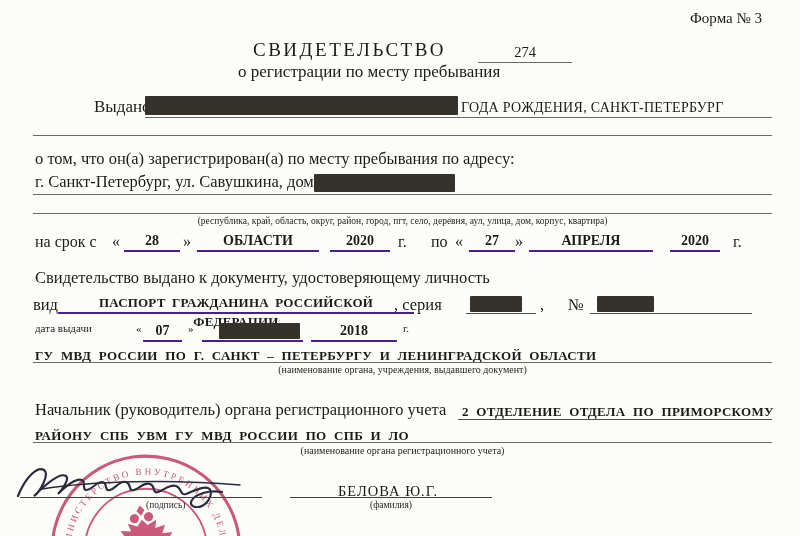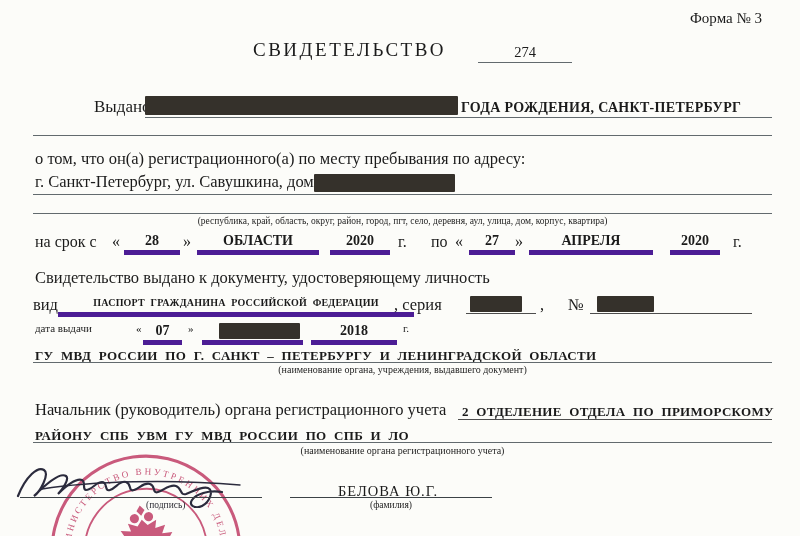--- a/index.html
+++ b/index.html
@@ -7,31 +7,31 @@
         font-family:"Liberation Serif","DejaVu Serif",serif;color:#1b1b1b;}
   .abs{position:absolute;white-space:nowrap;}
   .rule{position:absolute;height:1px;background:#626a6e;}
   .rule.dark{background:#4d4d4d;}
   .cap{position:absolute;font-size:9.5px;color:#242424;white-space:nowrap;}
   .cap.center{left:33px;width:739px;text-align:center;}
   .redact{position:absolute;background:#35312b;border-radius:1px;}
   .lbl{font-size:16.5px;}
   .big{font-size:17px;}
   .caps{font-size:13px;font-weight:bold;letter-spacing:.3px;word-spacing:4px;}
-  .ucell{position:absolute;border-bottom:5px solid #4c1d95;height:19px;line-height:19px;
+  .ucell{position:absolute;border-bottom:2px solid #4c1d95;height:19px;line-height:19px;
          text-align:center;font-weight:bold;font-size:14px;}
   .q{font-size:15px;}
   #forma{right:38px;top:10px;font-size:15px;}
   #title{left:253px;top:39px;font-size:19px;letter-spacing:2.5px;}
   #num{left:478px;top:44px;width:94px;text-align:center;font-size:14.5px;}
   #num-line{left:478px;top:62px;width:94px;}
   #subtitle{left:238px;top:62px;font-size:17px;}
   #issued-label{left:88px;top:97px;margin-left:6px;}
   #redact1{left:145px;top:96px;width:313px;height:19px;}
-  #issued-value{left:461px;top:100px;font-size:14px;font-weight:bold;letter-spacing:.3px;}
+  #issued-value{left:461px;top:100px;font-size:14px;font-weight:normal;letter-spacing:.3px;}
   #uline1{left:145px;top:117px;width:627px;}
   #uline2{left:33px;top:135px;width:739px;}
   #cap-fio{top:138px;}
   #stmt{left:35px;top:149px;}
   #addr{left:35px;top:172px;}
   #redact2{left:314px;top:174px;width:141px;height:18px;}
   #uline3{left:33px;top:194px;width:739px;}
   #uline4{left:33px;top:213px;width:739px;}
   #cap-addr{top:216px;}
   .prow{top:233px;font-size:16px;}
@@ -39,21 +39,21 @@
   #p-day1{left:124px;top:231px;width:56px;}
   #p-mon1{left:197px;top:231px;width:122px;}
   #p-yr1{left:330px;top:231px;width:60px;}
   #p-g1{left:398px;} #p-to{left:431px;} #p-q2{left:455px;} #p-rq2{left:515px;}
   #p-day2{left:469px;top:231px;width:46px;}
   #p-mon2{left:529px;top:231px;width:124px;}
   #p-yr2{left:670px;top:231px;width:50px;}
   #p-g2{left:733px;}
   #doc-intro{left:35px;top:268px;}
   #vid-label{left:33px;top:295px;}
-  #vid-cell{left:58px;top:293px;width:356px;font-size:10px;letter-spacing:.2px;word-spacing:3px;}
+  #vid-cell{left:58px;top:293px;width:356px;font-size:13px;letter-spacing:.2px;word-spacing:3px;}
   #seriya{left:394px;top:295px;}
   #redact3{left:470px;top:296px;width:52px;height:16px;}
   #us1{left:466px;top:313px;width:70px;}
   #comma{left:540px;top:295px;}
   #no-label{left:568px;top:295px;}
   #redact4{left:597px;top:296px;width:57px;height:16px;}
   #us2{left:590px;top:313px;width:162px;}
   .drow{top:322px;font-size:11px;}
   #d-label{left:35px;} #d-q{left:136px;} #d-rq{left:188px;}
   #d-day{left:143px;top:321px;width:39px;}
@@ -82,28 +82,29 @@
 </head>
 <body>
 
 <div class="page">
 
   <div class="abs" id="forma">Форма № 3</div>
 
   <div class="abs" id="title">СВИДЕТЕЛЬСТВО</div>
   <div class="abs" id="num">274</div>
   <div class="rule" id="num-line"></div>
+  <div class="abs" id="subtitle">о регистрации по месту пребывания</div>
 
   <div class="abs big" id="issued-label">Выдано</div>
   <div class="redact" id="redact1"></div>
   <div class="abs" id="issued-value">ГОДА РОЖДЕНИЯ, САНКТ-ПЕТЕРБУРГ</div>
   <div class="rule" id="uline1"></div>
   <div class="rule" id="uline2"></div>
 
-  <div class="abs lbl" id="stmt">о том, что он(а) регистрационного(а) по месту пребывания по адресу:</div>
+  <div class="abs lbl" id="stmt">о том, что он(а) зарегистрирован(а) по месту пребывания по адресу:</div>
 
   <div class="abs lbl" id="addr">г. Санкт-Петербург, ул. Савушкина, дом</div>
   <div class="redact" id="redact2"></div>
   <div class="rule" id="uline3"></div>
   <div class="rule" id="uline4"></div>
   <div class="cap center" id="cap-addr">(республика, край, область, округ, район, город, пгт, село, деревня, аул, улица, дом, корпус, квартира)</div>
 
   <div class="abs prow" id="p-label">на срок с</div>
   <div class="abs prow q" id="p-q1">«</div>
   <div class="ucell" id="p-day1">28</div>

